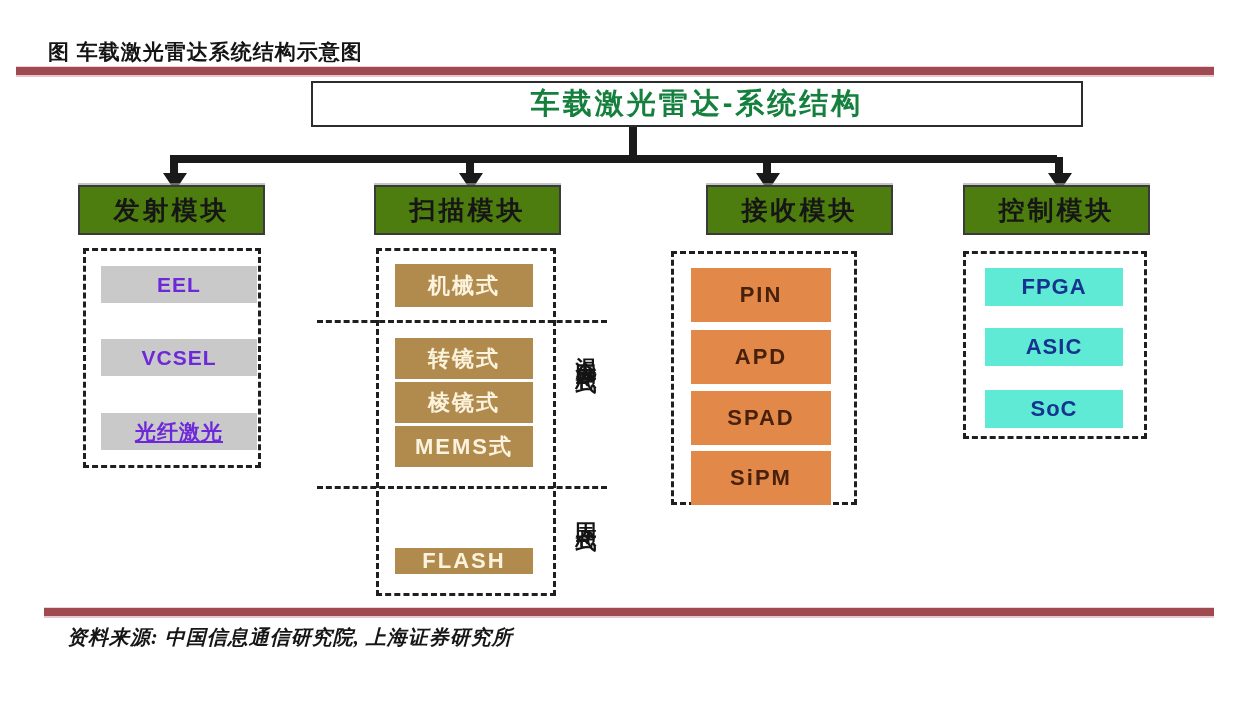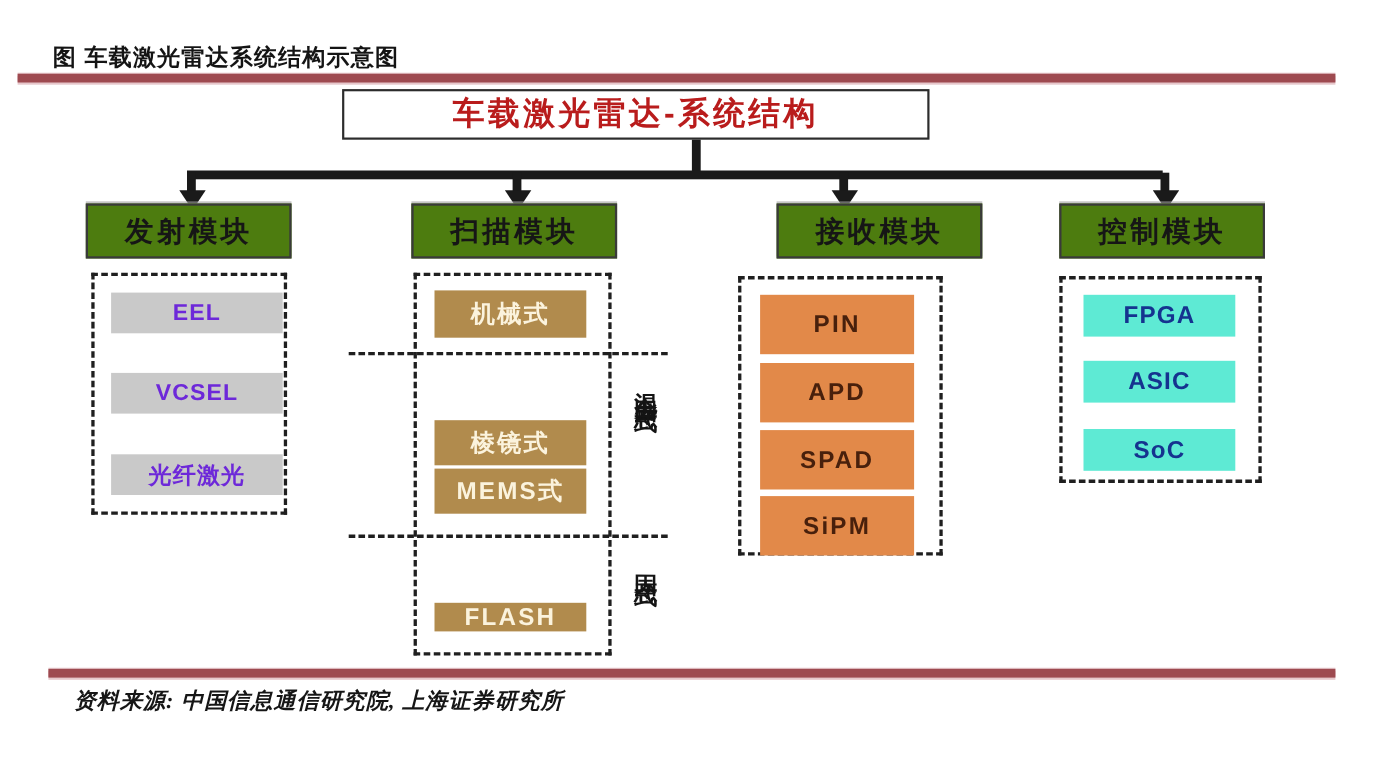--- a/index.html
+++ b/index.html
@@ -13,24 +13,24 @@
     position:absolute; left:36px; top:26px;
     font-size:21px; font-weight:bold; letter-spacing:1px; color:#141414;
   }
   .rule {
     position:absolute; height:3px; background:#9e4a50;
     box-shadow:0 2px 0 rgba(200,130,140,.45), 0 -1px 0 rgba(200,130,140,.35);
   }
   .rule.top { left:8px; top:59px; width:1198px; }
   .rule.bottom { left:36px; top:600px; width:1170px; }
   .root-box {
-    position:absolute; left:303px; top:73px; width:534px; height:46px;
+    position:absolute; left:303px; top:73px; width:772px; height:46px;
     background:#fff; border:2.5px solid #2c2c2c;
     display:flex; align-items:center; justify-content:center;
-    font-size:29px; font-weight:bold; letter-spacing:3px; color:#b91c1c;
+    font-size:29px; font-weight:bold; letter-spacing:3px; color:#15803d;
   }
   .line { position:absolute; background:#1a1a1a; }
   .arrow-head {
     position:absolute; width:0; height:0;
     border-left:8px solid transparent; border-right:8px solid transparent;
     border-top:12px solid #1a1a1a;
   }
   .module-box {
     position:absolute; top:177px; width:187px; height:50px;
     background:#4d7c0f; border:2.5px solid #3a3a3a;
@@ -84,23 +84,24 @@
   <div class="module-box" style="left:698px;">接收模块</div>
   <div class="module-box" style="left:955px;">控制模块</div>
 
   <div class="dashed-box" style="left:75px;  top:240px; width:178px; height:220px;"></div>
   <div class="dashed-box" style="left:368px; top:240px; width:180px; height:348px;"></div>
   <div class="dashed-box" style="left:663px; top:243px; width:186px; height:254px;"></div>
   <div class="dashed-box" style="left:955px; top:243px; width:184px; height:188px;"></div>
 
   <div class="item gray" style="left:93px; top:258px;">EEL</div>
   <div class="item gray" style="left:93px; top:331px;">VCSEL</div>
-  <div class="item gray" style="left:93px; top:405px;">光纤激光</div>
+  <div class="item gray" style="left:93px; top:405px;text-decoration:underline;">光纤激光</div>
 
   <div class="item tan" style="left:387px; top:256px; height:43px;">机械式</div>
+  <div class="item tan" style="left:387px; top:330px;">转镜式</div>
   <div class="item tan" style="left:387px; top:374px;">棱镜式</div>
   <div class="item tan" style="left:387px; top:418px;">MEMS式</div>
   <div class="item tan" style="left:387px; top:540px; height:26px;">FLASH</div>
 
   <div class="sep" style="top:312px;"></div>
   <div class="sep" style="top:478px;"></div>
 
   <div class="vlabel" style="top:328px; height:145px;">混合固态式</div>
   <div class="vlabel" style="top:494px; height:90px;">固态式</div>
 

